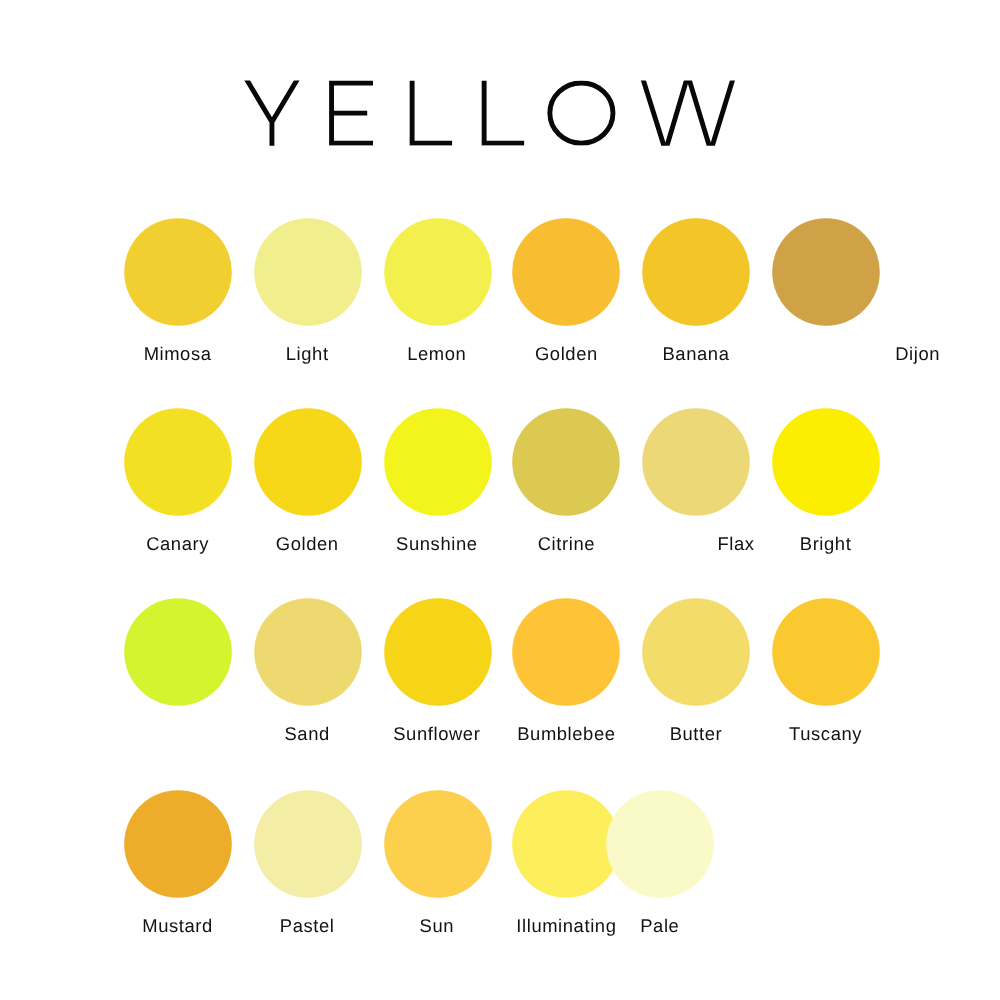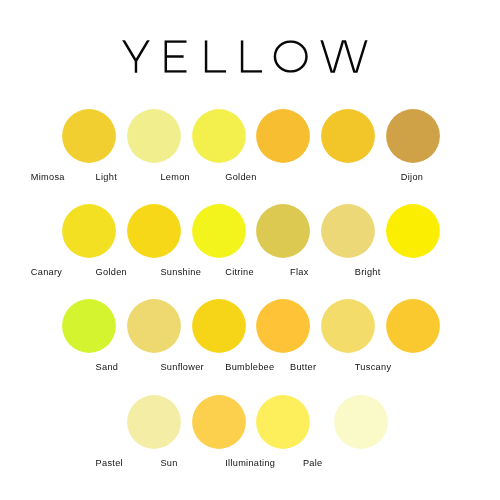--- a/index.html
+++ b/index.html
@@ -9,21 +9,21 @@
     font-family:"Liberation Sans",sans-serif;
     -webkit-font-smoothing:antialiased;
   }
   #page{position:relative;width:500px;height:500px;background:#ffffff;}
   #title-svg{position:absolute;left:0;top:0;width:500px;height:100px;display:block;}
   #swatch-grid{position:absolute;left:0;top:0;width:500px;height:500px;}
   .cell{position:absolute;width:54px;height:80px;}
   .swatch{position:absolute;left:0;top:0;width:54px;height:54px;display:block;overflow:visible;}
   .label{
     position:absolute;left:-31.1px;width:116px;
-    text-align:left;font-size:9.2px;
+    text-align:center;font-size:9.2px;
     font-family:"Liberation Sans",sans-serif;font-weight:400;
     letter-spacing:0.3px;white-space:nowrap;line-height:10px;
   }
 </style>
 </head>
 <body>
 
 <div id="page">
 
   <svg id="title-svg" viewBox="0 0 500 100" width="500" height="100">
@@ -64,20 +64,21 @@
       <div class="cell" style="left: 256.3px; top: 108.6px;">
         <svg class="swatch" viewBox="0 0 54 54" width="54" height="54">
           <circle cx="27" cy="27" r="26.9" fill="#f7be31"></circle>
         </svg>
         <div class="label" style="top: 63.3px; color: rgb(18, 18, 18);">Golden</div>
       </div>
       <div class="cell" style="left: 321.1px; top: 108.6px;">
         <svg class="swatch" viewBox="0 0 54 54" width="54" height="54">
           <circle cx="27" cy="27" r="26.9" fill="#f2c528"></circle>
         </svg>
+        <div class="label" style="top: 63.3px; color: rgb(18, 18, 18);">Banana</div>
       </div>
       <div class="cell" style="left: 385.9px; top: 108.6px;">
         <svg class="swatch" viewBox="0 0 54 54" width="54" height="54">
           <circle cx="27" cy="27" r="26.9" fill="#cfa248"></circle>
         </svg>
         <div class="label" style="top: 63.3px; color: rgb(18, 18, 18); margin-left: 46px;">Dijon</div>
       </div>
       <div class="cell" style="left: 61.9px; top: 203.93px;">
         <svg class="swatch" viewBox="0 0 54 54" width="54" height="54">
           <circle cx="27" cy="27" r="26.9" fill="#f4e022"></circle>
@@ -99,21 +100,21 @@
       <div class="cell" style="left: 256.3px; top: 203.93px;">
         <svg class="swatch" viewBox="0 0 54 54" width="54" height="54">
           <circle cx="27" cy="27" r="26.9" fill="#dcc952"></circle>
         </svg>
         <div class="label" style="top: 62.7px; color: rgb(18, 18, 18);">Citrine</div>
       </div>
       <div class="cell" style="left: 321.1px; top: 203.93px;">
         <svg class="swatch" viewBox="0 0 54 54" width="54" height="54">
           <circle cx="27" cy="27" r="26.9" fill="#edd878"></circle>
         </svg>
-        <div class="label" style="top: 62.7px; color: rgb(18, 18, 18);">Flax</div>
+        <div class="label" style="top: 62.7px; color: rgb(18, 18, 18); padding-left: 20px;">Flax</div>
       </div>
       <div class="cell" style="left: 385.9px; top: 203.93px;">
         <svg class="swatch" viewBox="0 0 54 54" width="54" height="54">
           <circle cx="27" cy="27" r="26.9" fill="#fcee00"></circle>
         </svg>
         <div class="label" style="top: 62.7px; color: rgb(18, 18, 18);">Bright</div>
       </div>
       <div class="cell" style="left: 61.9px; top: 299.26px;">
         <svg class="swatch" viewBox="0 0 54 54" width="54" height="54">
           <circle cx="27" cy="27" r="26.9" fill="#d4f430"></circle>
@@ -142,39 +143,45 @@
           <circle cx="27" cy="27" r="26.9" fill="#f4dc6a"></circle>
         </svg>
         <div class="label" style="top: 62.6px; color: rgb(18, 18, 18);">Butter</div>
       </div>
       <div class="cell" style="left: 385.9px; top: 299.26px;">
         <svg class="swatch" viewBox="0 0 54 54" width="54" height="54">
           <circle cx="27" cy="27" r="26.9" fill="#fac930"></circle>
         </svg>
         <div class="label" style="top: 62.6px; color: rgb(18, 18, 18);">Tuscany</div>
       </div>
+      <div class="cell" style="left: 61.9px; top: 394.59px;">
+        <svg class="swatch" viewBox="0 0 54 54" width="54" height="54">
+          <circle cx="27" cy="27" r="26.9" fill="#edad2a"></circle>
+        </svg>
+        <div class="label" style="top: 63px; color: rgb(18, 18, 18);">Mustard</div>
+      </div>
       <div class="cell" style="left: 126.7px; top: 394.59px;">
         <svg class="swatch" viewBox="0 0 54 54" width="54" height="54">
           <circle cx="27" cy="27" r="26.9" fill="#f3eda6"></circle>
         </svg>
         <div class="label" style="top: 63px; color: rgb(18, 18, 18);">Pastel</div>
       </div>
       <div class="cell" style="left: 191.5px; top: 394.59px;">
         <svg class="swatch" viewBox="0 0 54 54" width="54" height="54">
           <circle cx="27" cy="27" r="26.9" fill="#fccf4c"></circle>
         </svg>
         <div class="label" style="top: 63px; color: rgb(18, 18, 18);">Sun</div>
       </div>
       <div class="cell" style="left: 256.3px; top: 394.59px;">
         <svg class="swatch" viewBox="0 0 54 54" width="54" height="54">
           <circle cx="27" cy="27" r="26.9" fill="#fdef5b"></circle>
         </svg>
         <div class="label" style="top: 63px; color: rgb(18, 18, 18);">Illuminating</div>
       </div>
-      <div class="cell" style="left: 334px; top: 394.59px;">
+      <div class="cell" style="left: 303px; top: 394.59px;">
         <svg class="swatch" viewBox="0 0 54 54" width="54" height="54">
           <circle cx="27" cy="27" r="26.9" fill="#faf9c8"></circle>
         </svg>
         <div class="label" style="top: 63px; color: rgb(18, 18, 18);">Pale</div>
       </div>
     </div>
 
 </div>
 
 </body></html>

